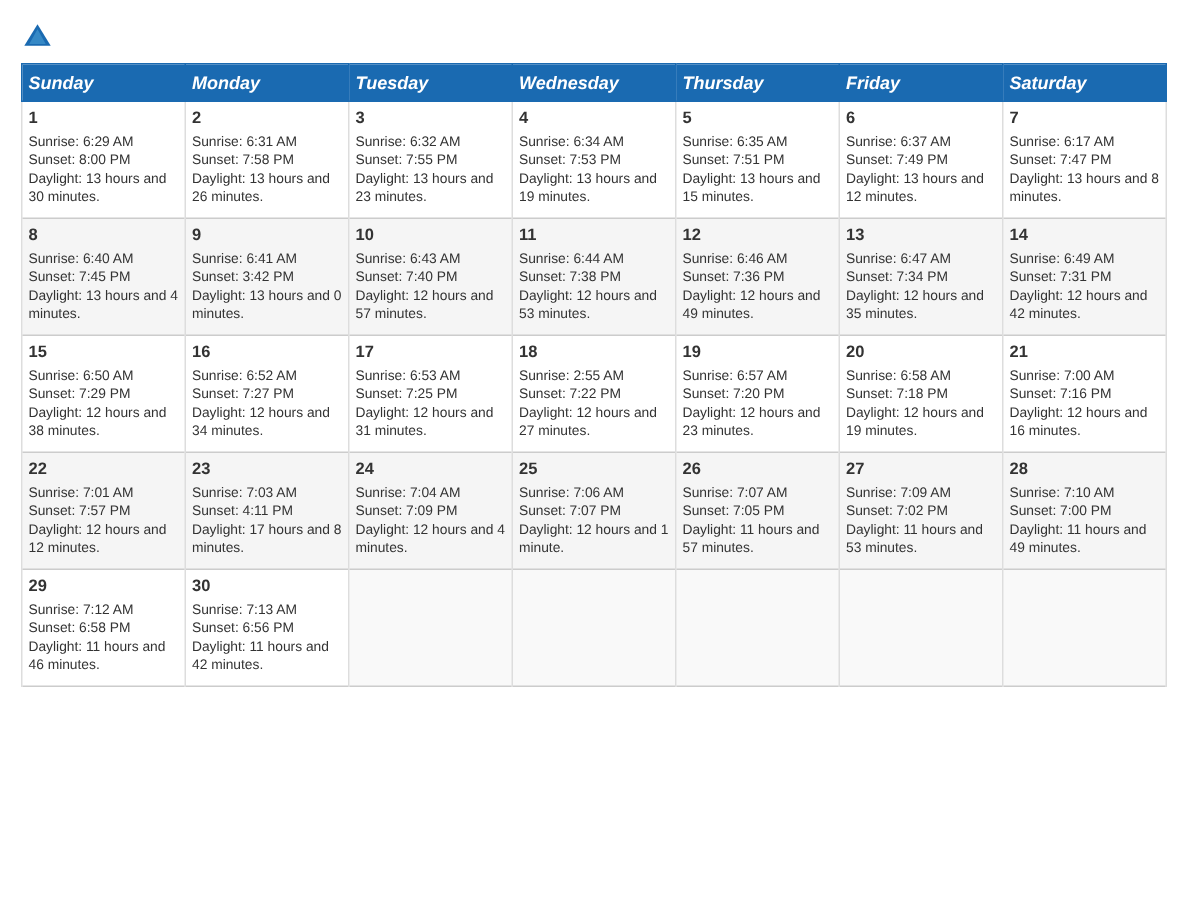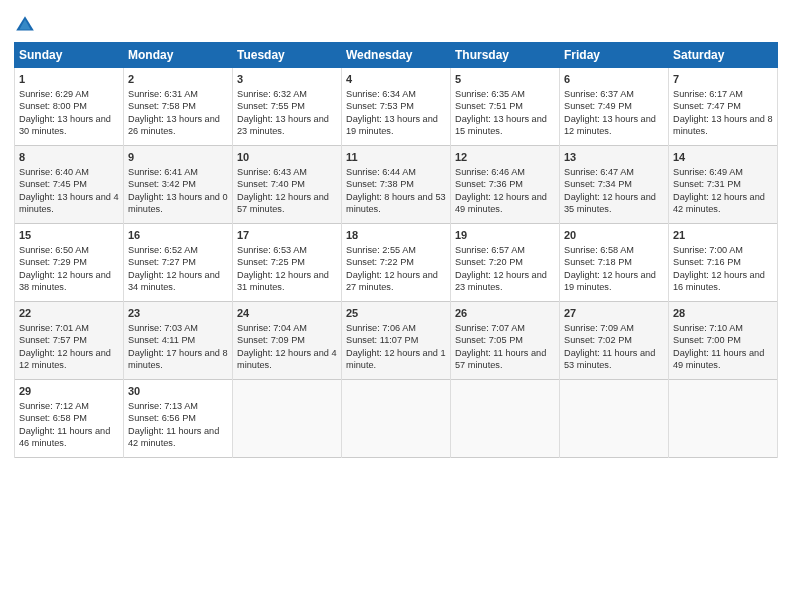--- a/index.html
+++ b/index.html
@@ -59,20 +59,21 @@
       font-size: 14px;
       color: #333;
     }
     table {
       width: 100%;
       border-collapse: collapse;
       table-layout: fixed;
     }
     thead tr {
       background-color: #1a6ab1;
+      font-style: italic;
     }
     thead th {
       color: #fff;
       font-size: 12px;
       font-weight: bold;
       padding: 5px 4px;
       text-align: left;
       border: 1px solid #1a6ab1;
     }
     tbody tr {
@@ -141,39 +142,39 @@
           <td><span class="day-num">3</span><span>Sunrise: 6:32 AM</span><br><span>Sunset: 7:55 PM</span><br><span>Daylight: 13 hours and 23 minutes.</span></td>
           <td><span class="day-num">4</span><span>Sunrise: 6:34 AM</span><br><span>Sunset: 7:53 PM</span><br><span>Daylight: 13 hours and 19 minutes.</span></td>
           <td><span class="day-num">5</span><span>Sunrise: 6:35 AM</span><br><span>Sunset: 7:51 PM</span><br><span>Daylight: 13 hours and 15 minutes.</span></td>
           <td><span class="day-num">6</span><span>Sunrise: 6:37 AM</span><br><span>Sunset: 7:49 PM</span><br><span>Daylight: 13 hours and 12 minutes.</span></td>
           <td><span class="day-num">7</span><span>Sunrise: 6:17 AM</span><br><span>Sunset: 7:47 PM</span><br><span>Daylight: 13 hours and 8 minutes.</span></td>
         </tr>
         <tr>
           <td><span class="day-num">8</span><span>Sunrise: 6:40 AM</span><br><span>Sunset: 7:45 PM</span><br><span>Daylight: 13 hours and 4 minutes.</span></td>
           <td><span class="day-num">9</span><span>Sunrise: 6:41 AM</span><br><span>Sunset: 3:42 PM</span><br><span>Daylight: 13 hours and 0 minutes.</span></td>
           <td><span class="day-num">10</span><span>Sunrise: 6:43 AM</span><br><span>Sunset: 7:40 PM</span><br><span>Daylight: 12 hours and 57 minutes.</span></td>
-          <td><span class="day-num">11</span><span>Sunrise: 6:44 AM</span><br><span>Sunset: 7:38 PM</span><br><span>Daylight: 8 hours and 53 minutes.</span></td>
+          <td><span class="day-num">11</span><span>Sunrise: 6:44 AM</span><br><span>Sunset: 7:38 PM</span><br><span>Daylight: 12 hours and 53 minutes.</span></td>
           <td><span class="day-num">12</span><span>Sunrise: 6:46 AM</span><br><span>Sunset: 7:36 PM</span><br><span>Daylight: 12 hours and 49 minutes.</span></td>
           <td><span class="day-num">13</span><span>Sunrise: 6:47 AM</span><br><span>Sunset: 7:34 PM</span><br><span>Daylight: 12 hours and 35 minutes.</span></td>
           <td><span class="day-num">14</span><span>Sunrise: 6:49 AM</span><br><span>Sunset: 7:31 PM</span><br><span>Daylight: 12 hours and 42 minutes.</span></td>
         </tr>
         <tr>
           <td><span class="day-num">15</span><span>Sunrise: 6:50 AM</span><br><span>Sunset: 7:29 PM</span><br><span>Daylight: 12 hours and 38 minutes.</span></td>
           <td><span class="day-num">16</span><span>Sunrise: 6:52 AM</span><br><span>Sunset: 7:27 PM</span><br><span>Daylight: 12 hours and 34 minutes.</span></td>
           <td><span class="day-num">17</span><span>Sunrise: 6:53 AM</span><br><span>Sunset: 7:25 PM</span><br><span>Daylight: 12 hours and 31 minutes.</span></td>
           <td><span class="day-num">18</span><span>Sunrise: 2:55 AM</span><br><span>Sunset: 7:22 PM</span><br><span>Daylight: 12 hours and 27 minutes.</span></td>
           <td><span class="day-num">19</span><span>Sunrise: 6:57 AM</span><br><span>Sunset: 7:20 PM</span><br><span>Daylight: 12 hours and 23 minutes.</span></td>
           <td><span class="day-num">20</span><span>Sunrise: 6:58 AM</span><br><span>Sunset: 7:18 PM</span><br><span>Daylight: 12 hours and 19 minutes.</span></td>
           <td><span class="day-num">21</span><span>Sunrise: 7:00 AM</span><br><span>Sunset: 7:16 PM</span><br><span>Daylight: 12 hours and 16 minutes.</span></td>
         </tr>
         <tr>
           <td><span class="day-num">22</span><span>Sunrise: 7:01 AM</span><br><span>Sunset: 7:57 PM</span><br><span>Daylight: 12 hours and 12 minutes.</span></td>
           <td><span class="day-num">23</span><span>Sunrise: 7:03 AM</span><br><span>Sunset: 4:11 PM</span><br><span>Daylight: 17 hours and 8 minutes.</span></td>
           <td><span class="day-num">24</span><span>Sunrise: 7:04 AM</span><br><span>Sunset: 7:09 PM</span><br><span>Daylight: 12 hours and 4 minutes.</span></td>
-          <td><span class="day-num">25</span><span>Sunrise: 7:06 AM</span><br><span>Sunset: 11:07 PM</span><br><span>Daylight: 12 hours and 1 minute.</span></td>
+          <td><span class="day-num">25</span><span>Sunrise: 7:06 AM</span><br><span>Sunset: 7:07 PM</span><br><span>Daylight: 12 hours and 1 minute.</span></td>
           <td><span class="day-num">26</span><span>Sunrise: 7:07 AM</span><br><span>Sunset: 7:05 PM</span><br><span>Daylight: 11 hours and 57 minutes.</span></td>
           <td><span class="day-num">27</span><span>Sunrise: 7:09 AM</span><br><span>Sunset: 7:02 PM</span><br><span>Daylight: 11 hours and 53 minutes.</span></td>
           <td><span class="day-num">28</span><span>Sunrise: 7:10 AM</span><br><span>Sunset: 7:00 PM</span><br><span>Daylight: 11 hours and 49 minutes.</span></td>
         </tr>
         <tr>
           <td><span class="day-num">29</span><span>Sunrise: 7:12 AM</span><br><span>Sunset: 6:58 PM</span><br><span>Daylight: 11 hours and 46 minutes.</span></td>
           <td><span class="day-num">30</span><span>Sunrise: 7:13 AM</span><br><span>Sunset: 6:56 PM</span><br><span>Daylight: 11 hours and 42 minutes.</span></td>
           <td class="empty-cell"></td>
           <td class="empty-cell"></td>
           <td class="empty-cell"></td>

